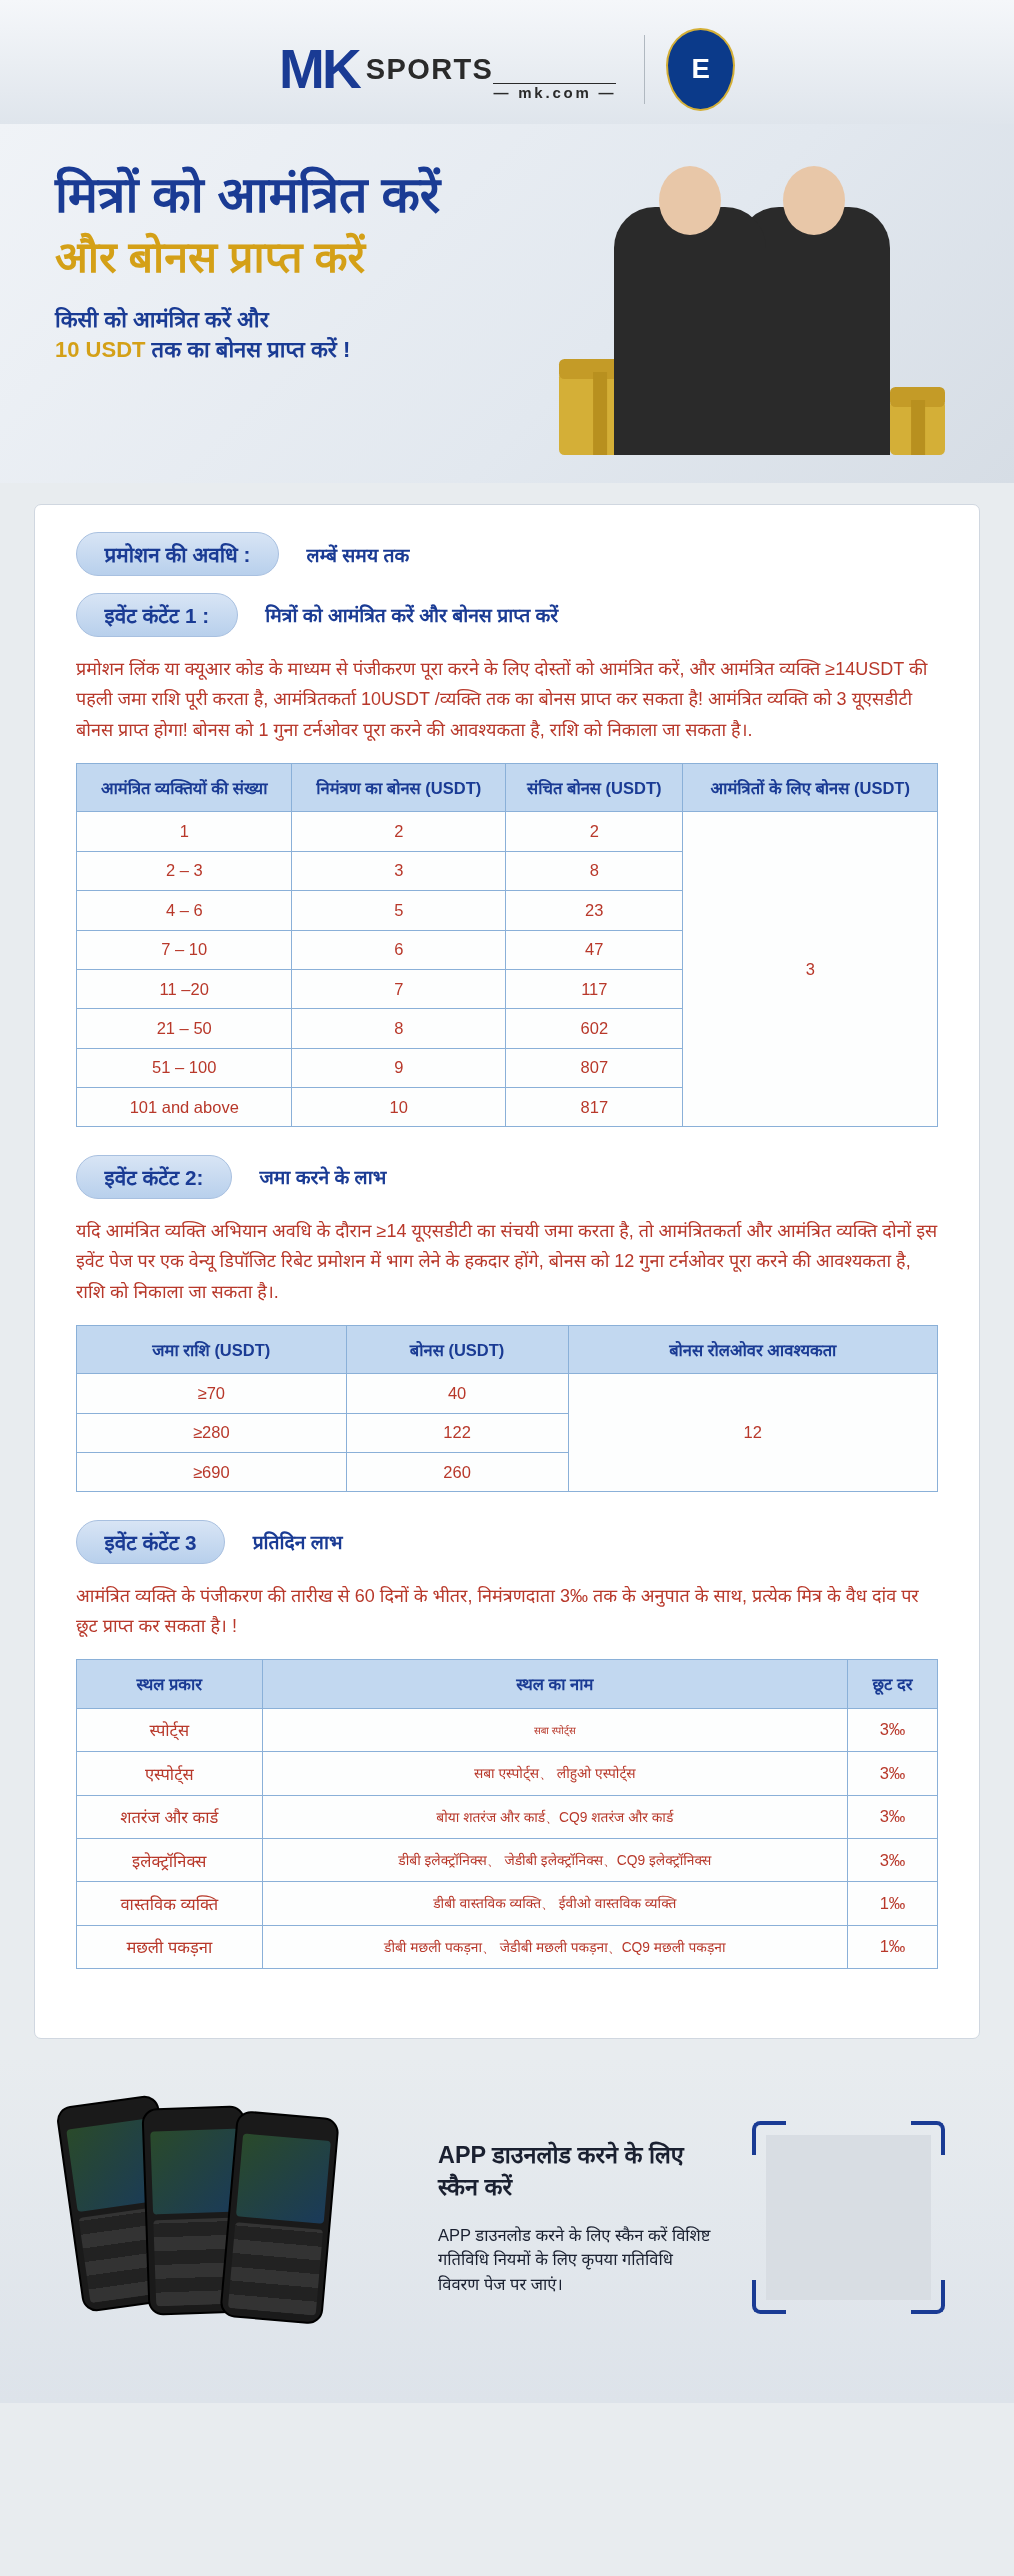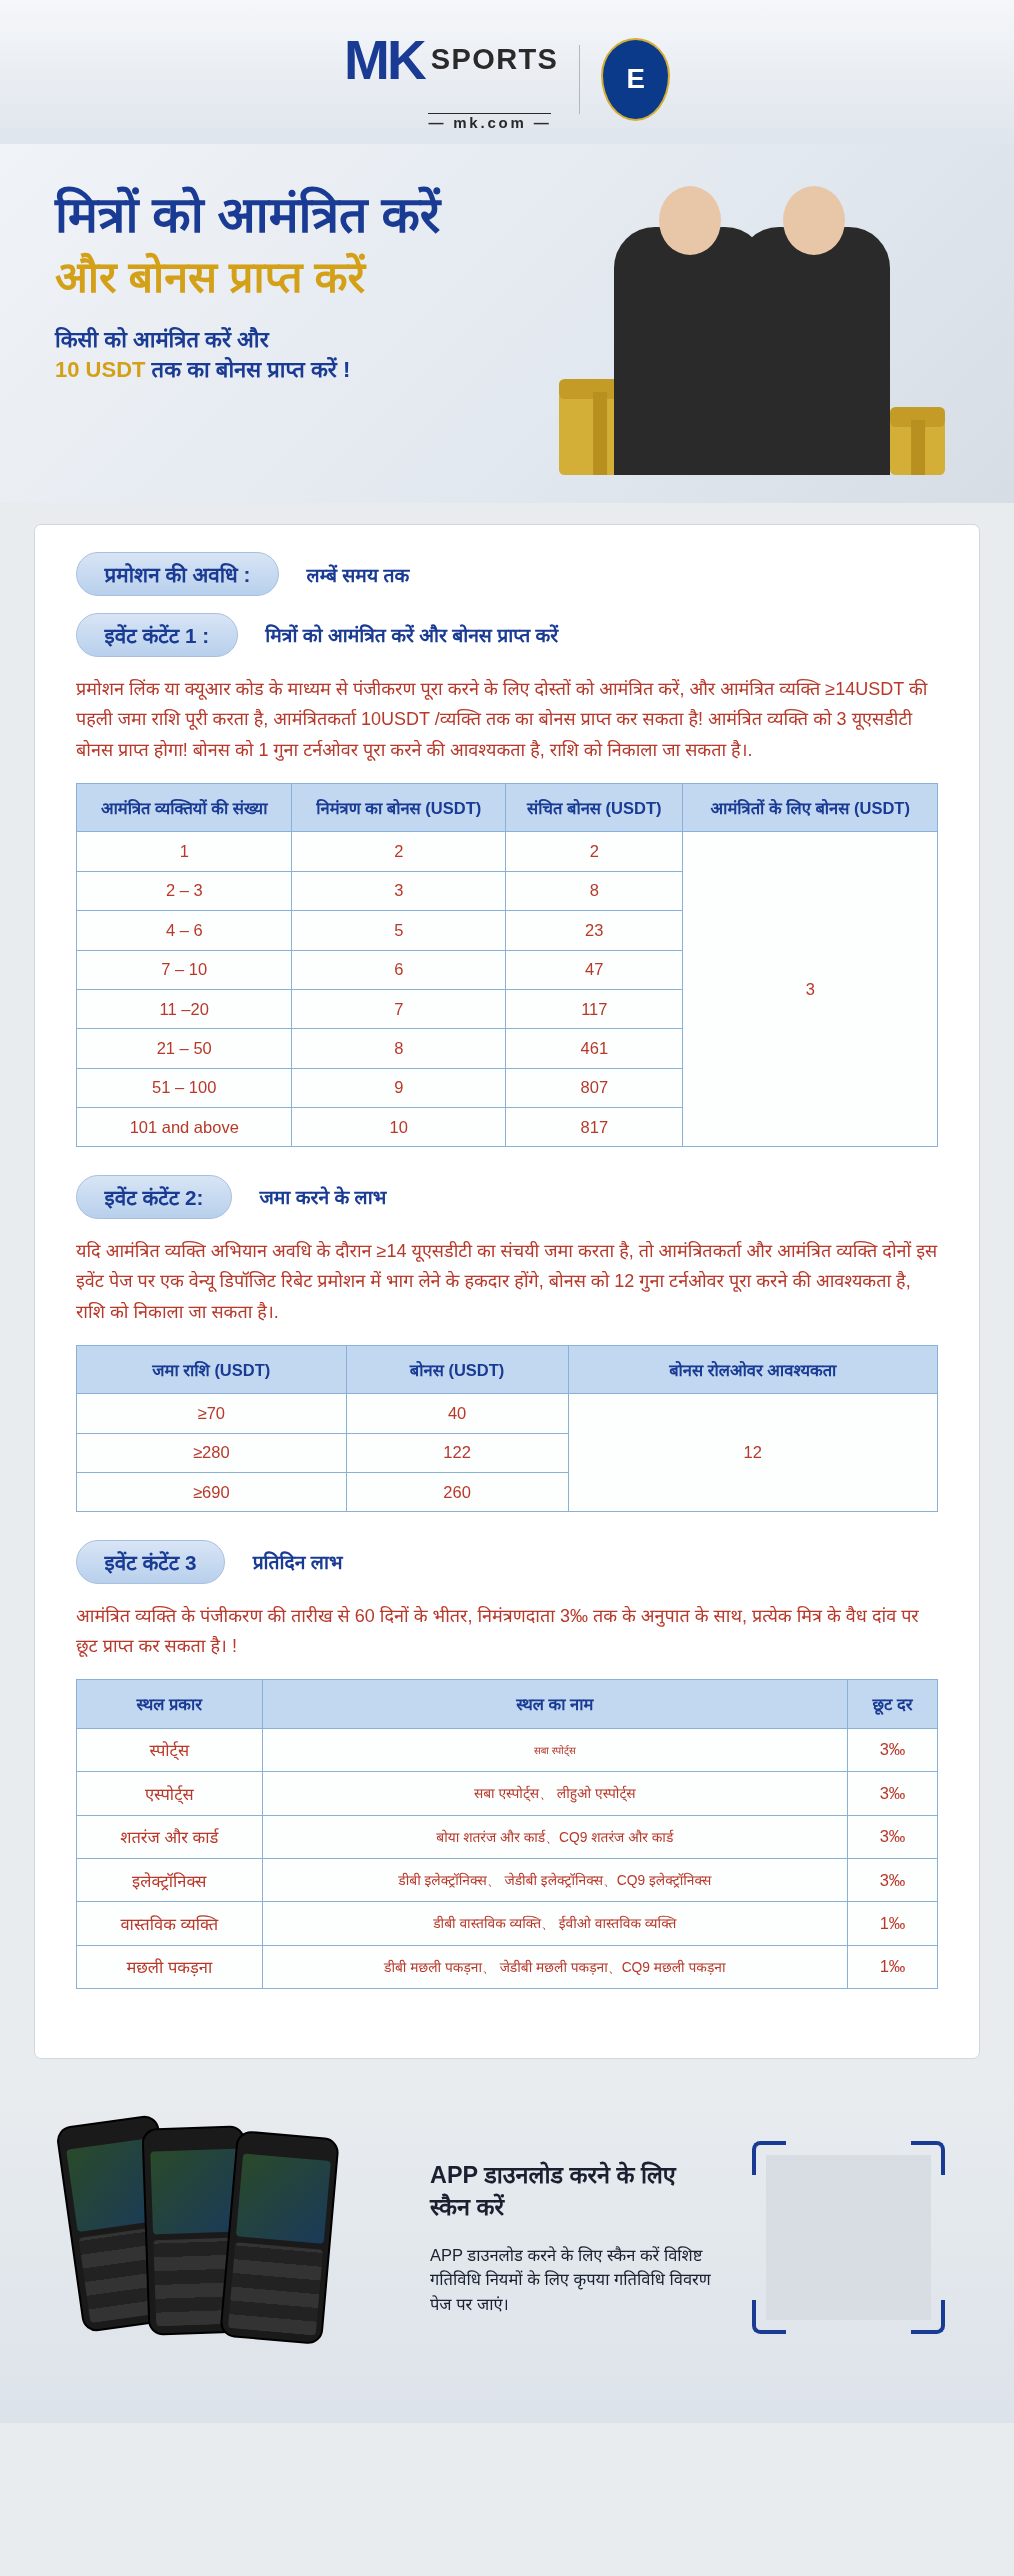--- a/index.html
+++ b/index.html
@@ -14,21 +14,20 @@
     padding: 27.6px 0 13.8px;
     display: flex;
     justify-content: center;
     align-items: center;
     gap: 20.7px;
   }
   .logo-group { display: flex; align-items: center; }
   .logo-mk {
     display: flex;
     align-items: flex-end;
-    flex-direction: column;
   }
   .logo-top { display: flex; align-items: center; }
   .mk-text {
     font-size: 55px; font-weight: 900; color: #1a3b94;
     letter-spacing: -2.8px;
   }
   .sports-text {
     font-size: 29px; font-weight: 900; color: #2a2a2a;
     letter-spacing: 1.4px; margin-left: 6.9px;
   }
@@ -147,21 +146,21 @@
     padding: 9.7px 6.9px; border: 0.7px solid #8ab0d8;
     text-align: center; background: #fdfefe;
   }
 
   .footer {
     background: linear-gradient(180deg, #e8ecef 0%, #dde3ea 100%);
     padding: 41px 69px 69px;
     display: flex;
     align-items: center;
     justify-content: space-between;
-    gap: 30px;
+    gap: 38px;
   }
   .phones {
     display: flex; gap: -13.8px; position: relative;
     width: 331px; height: 234px;
   }
   .phone {
     width: 103px; height: 207px; background: #1a1a1a;
     border-radius: 15px; position: absolute;
     border: 2.1px solid #000; overflow: hidden;
   }
@@ -285,21 +284,21 @@
           <td>47</td>
         </tr>
         <tr>
           <td>11 –20</td>
           <td>7</td>
           <td>117</td>
         </tr>
         <tr>
           <td>21 – 50</td>
           <td>8</td>
-          <td>461</td>
+          <td>602</td>
         </tr>
         <tr>
           <td>51 – 100</td>
           <td>9</td>
           <td>807</td>
         </tr>
         <tr>
           <td>101 and above</td>
           <td>10</td>
           <td>817</td>

